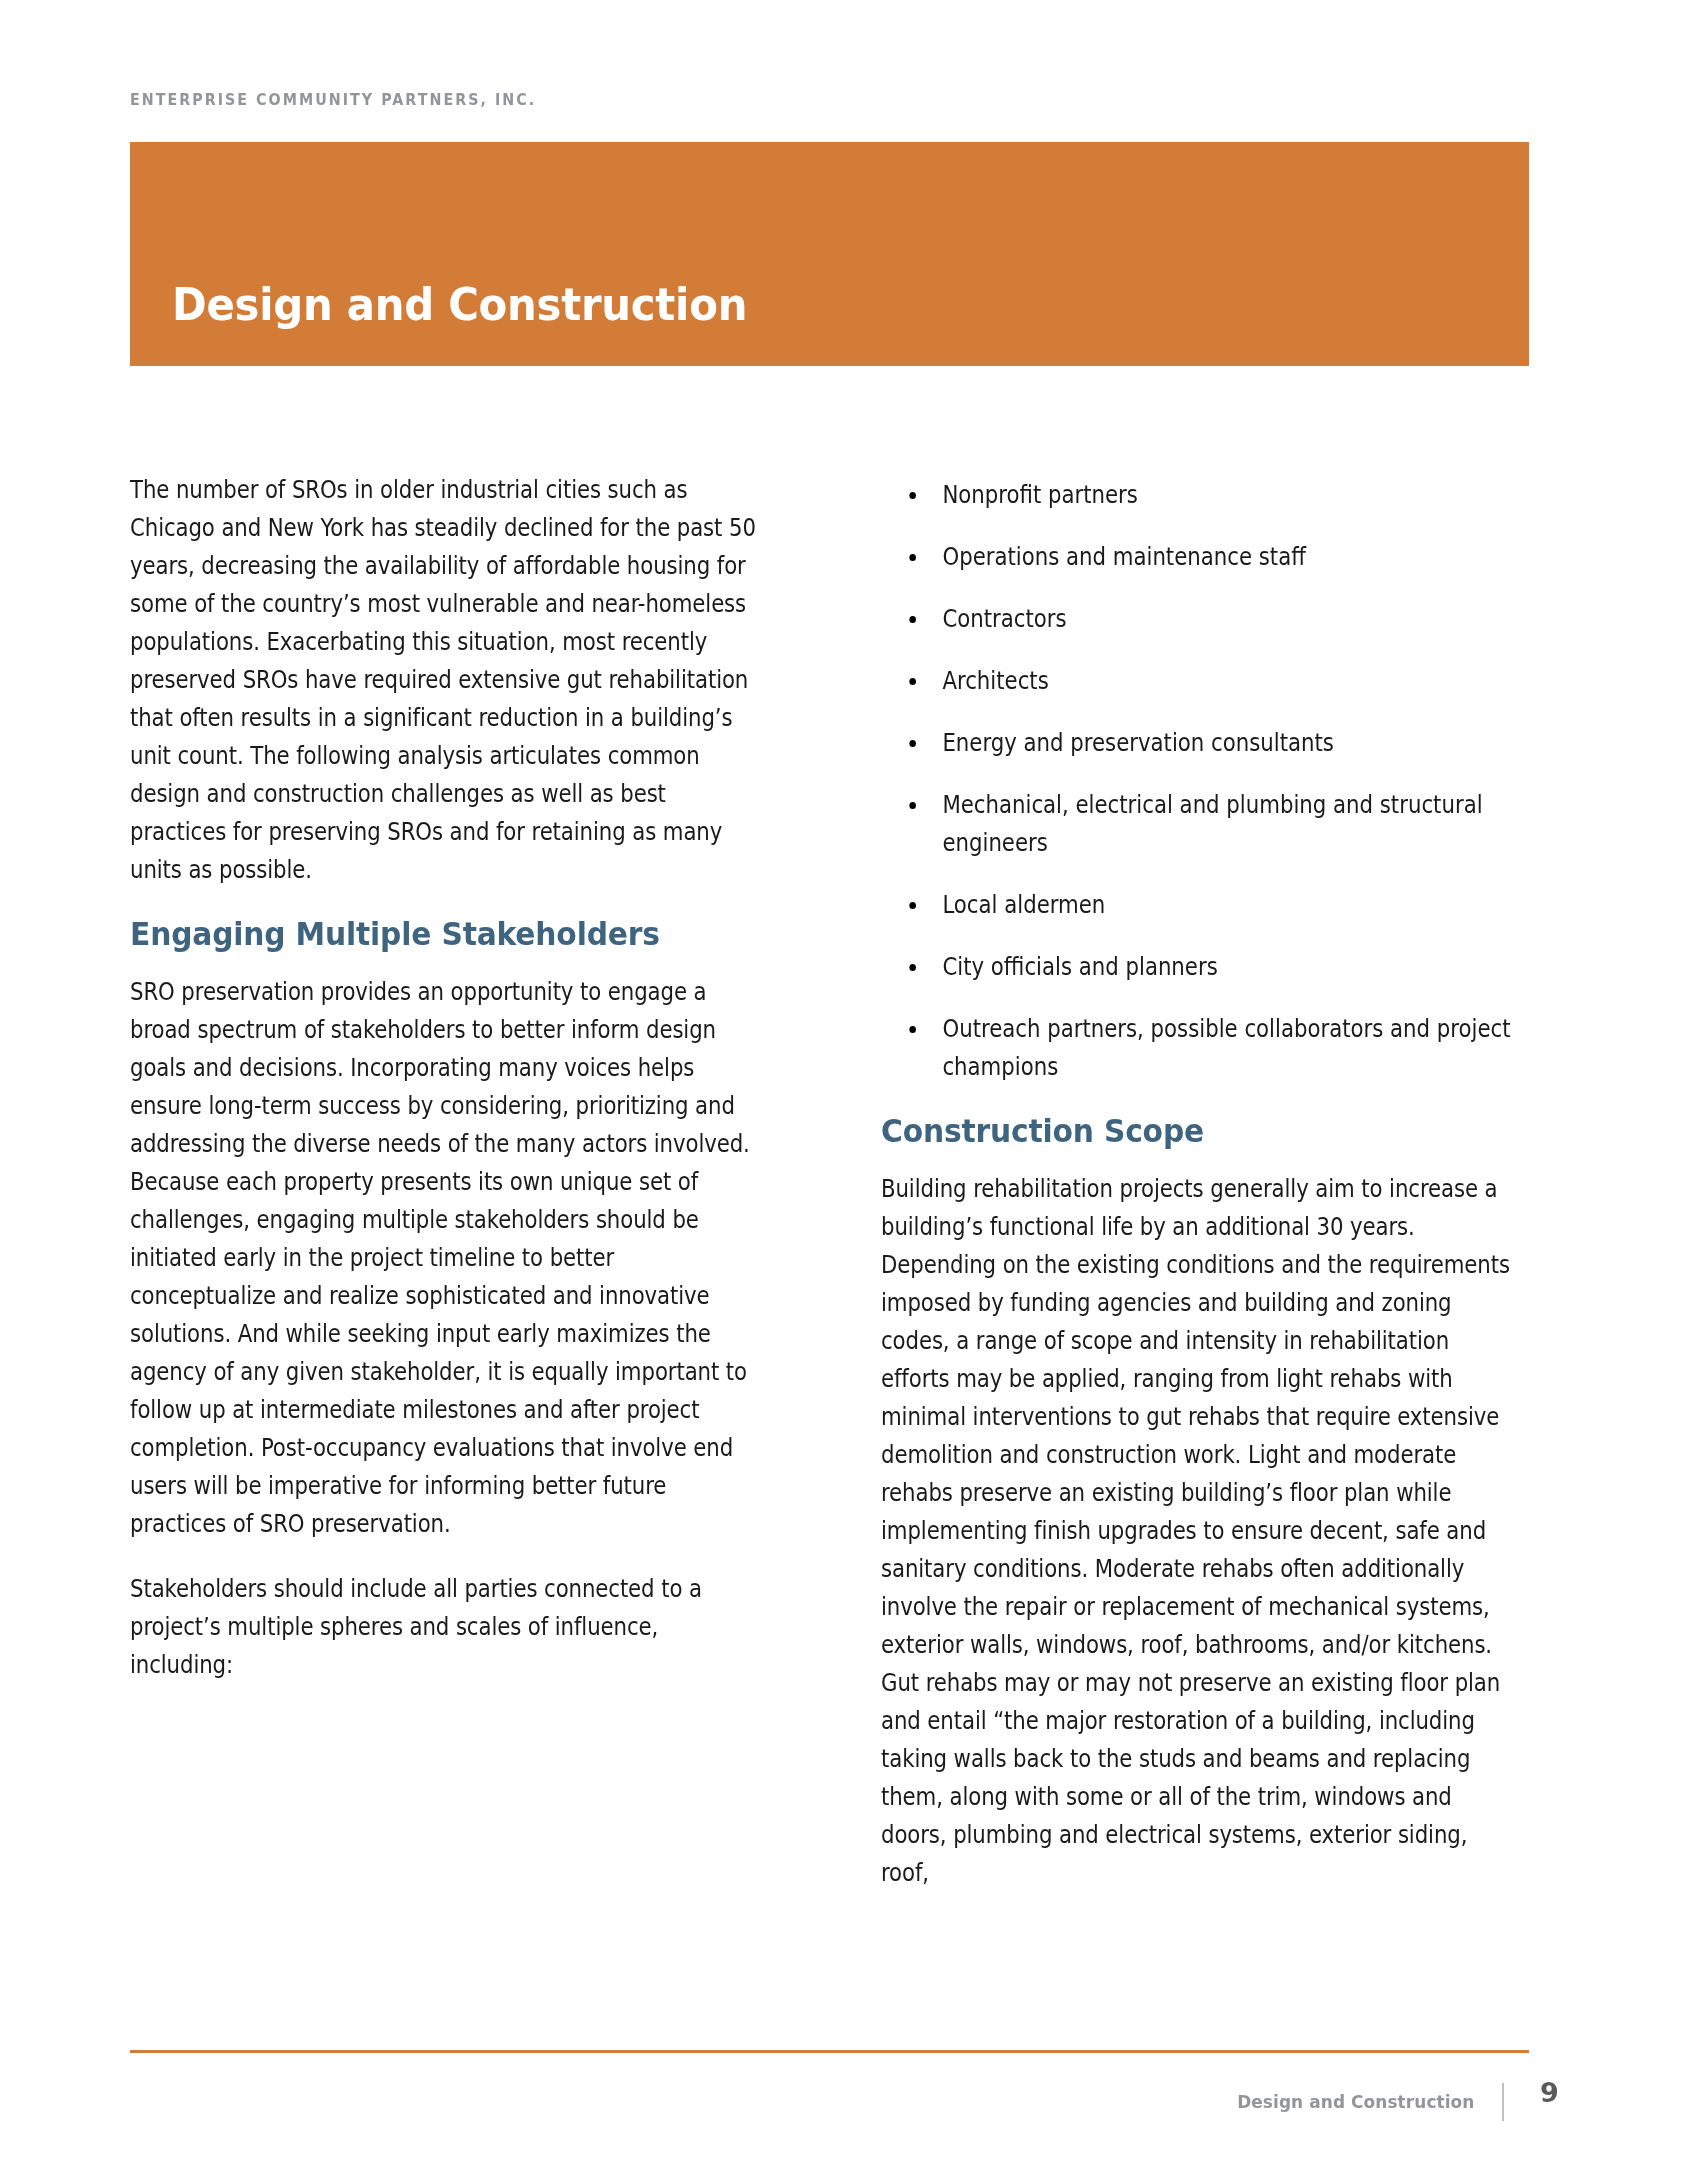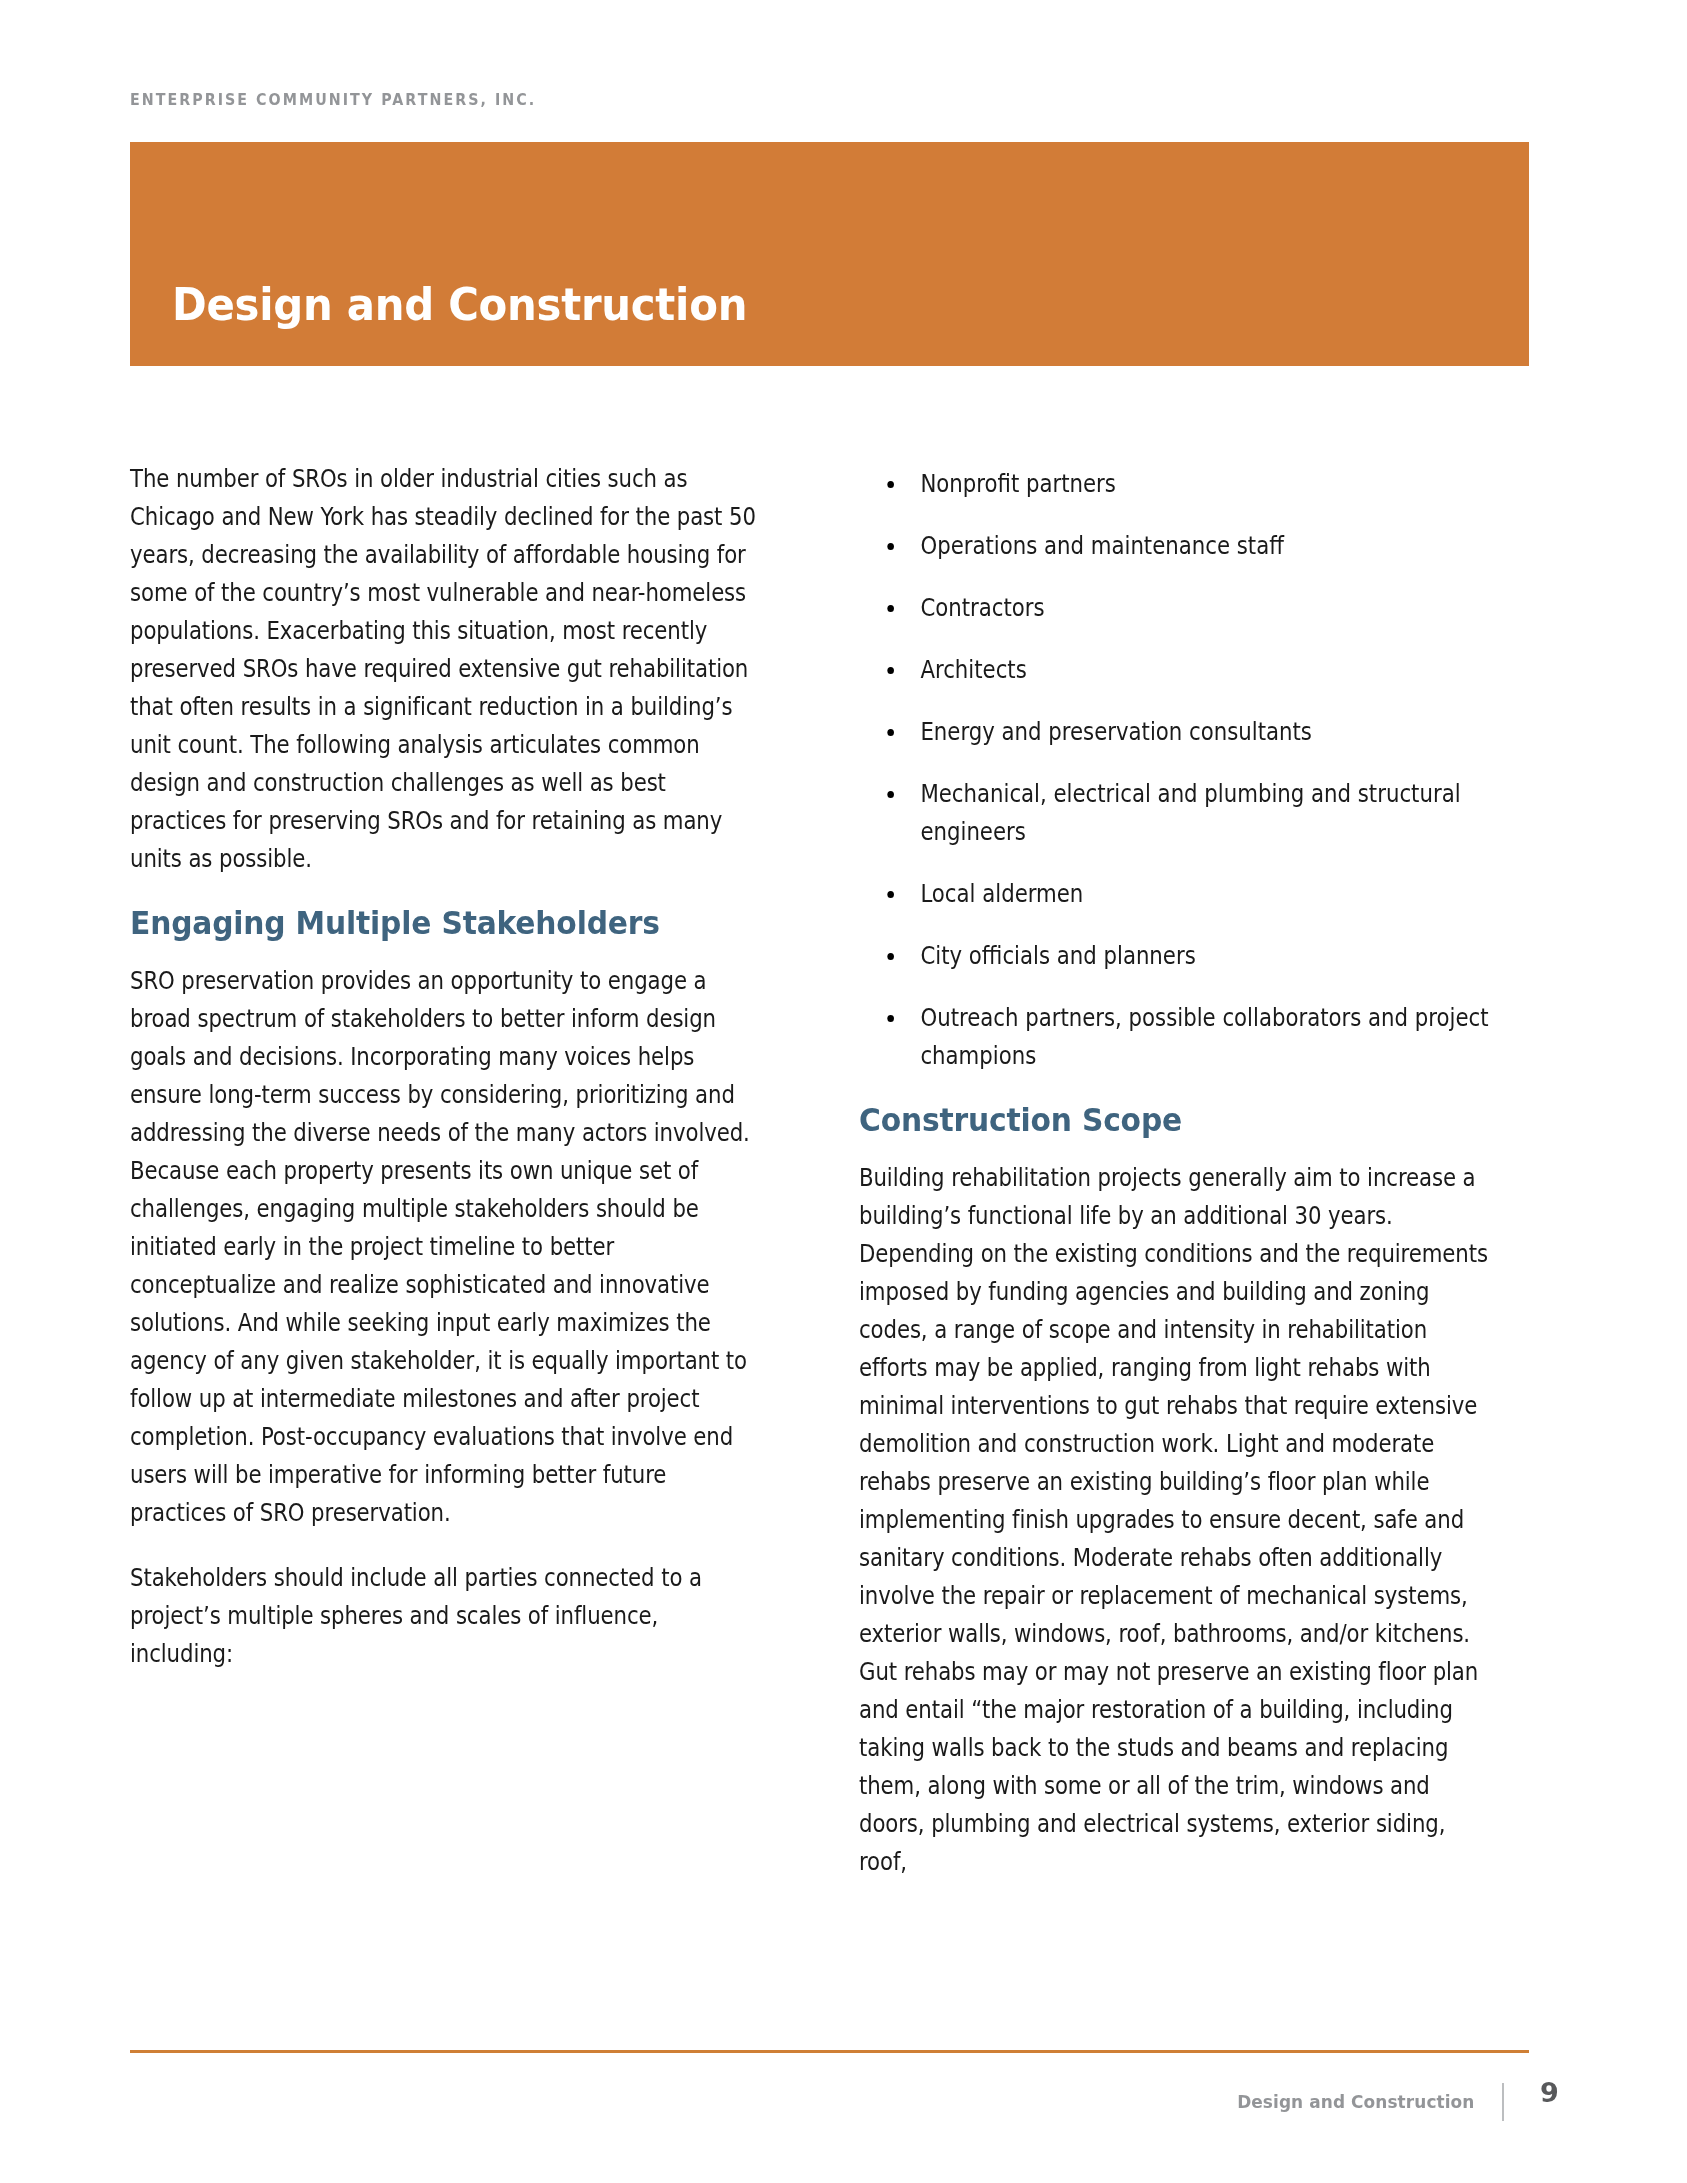--- a/index.html
+++ b/index.html
@@ -54,24 +54,24 @@
     letter-spacing: -0.3px;
     transform: scaleX(0.93);
     transform-origin: left bottom;
     white-space: nowrap;
   }
 
   
   .columns {
     position: absolute;
     left: 130px;
-    top: 445px;
+    top: 456px;
     width: 1399px;
     display: flex;
-    gap: 59px;
+    gap: 81px;
   }
   .col {
     width: 670px;
     flex: 0 0 670px;
   }
 
   
   .para {
     font-family: "DejaVu Sans Condensed", "Liberation Sans Narrow", "Liberation Sans", sans-serif;
     font-size: 25px;

